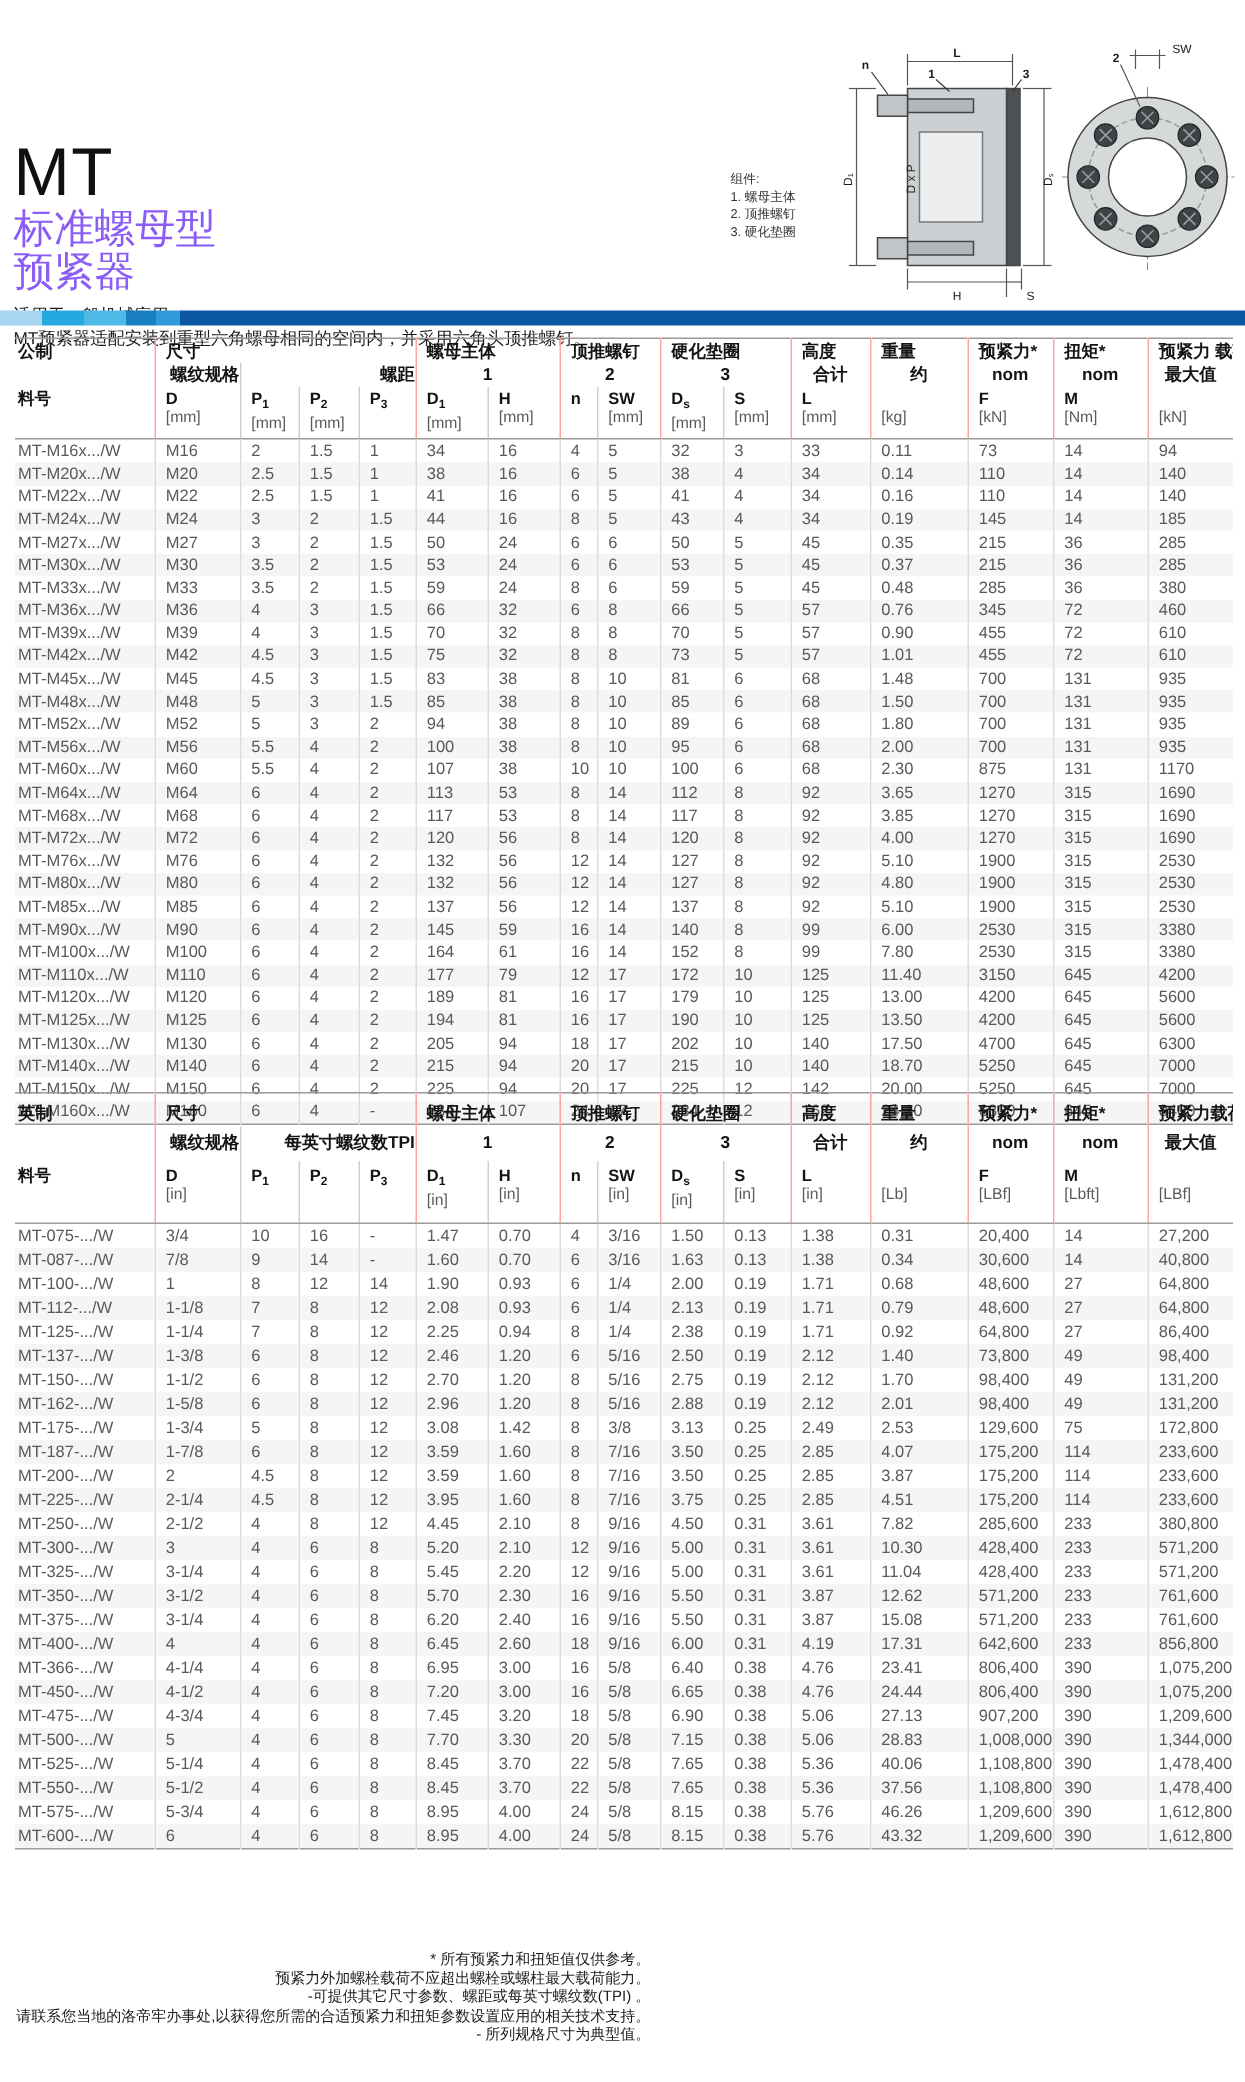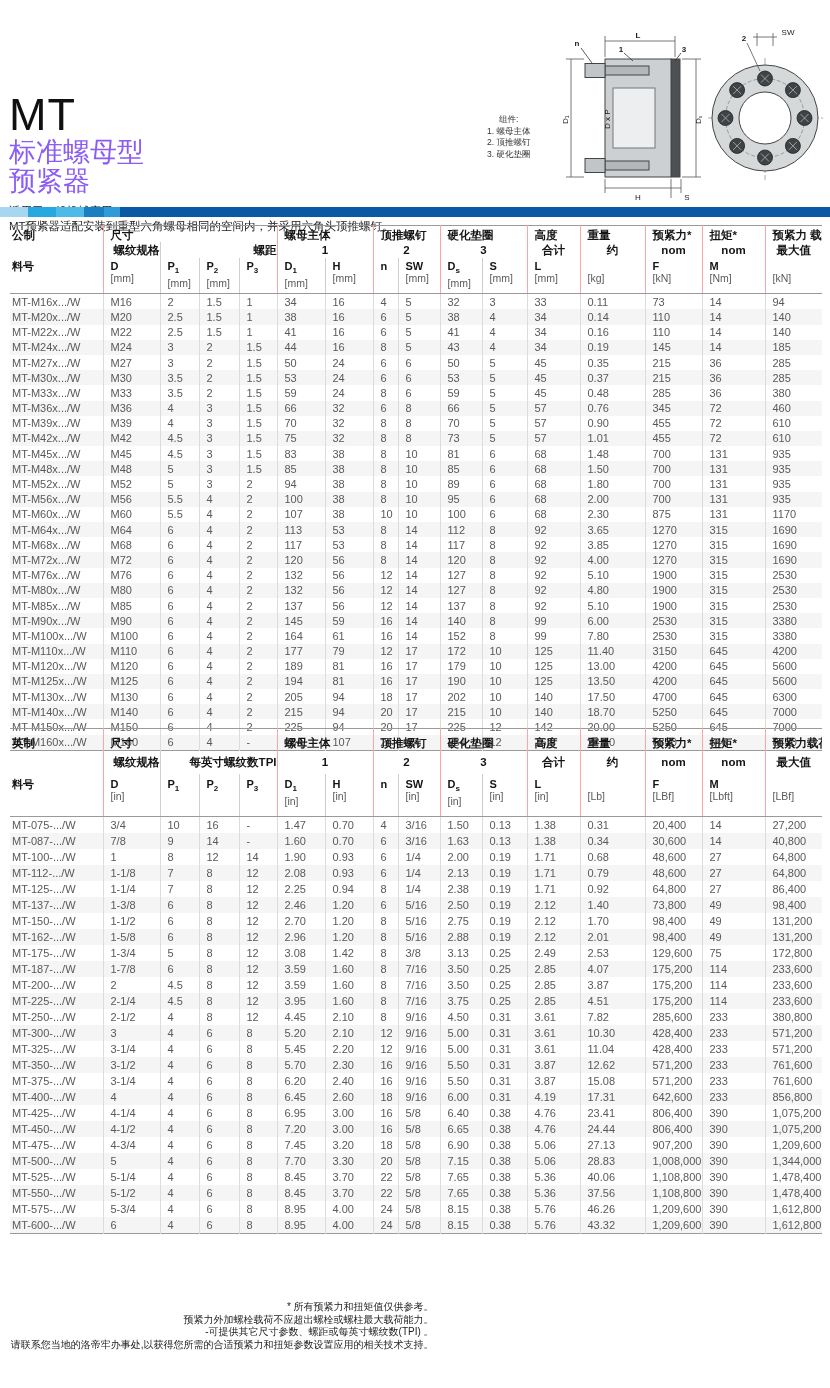--- a/index.html
+++ b/index.html
@@ -4,21 +4,21 @@
 <style>
   html,body{margin:0;padding:0;background:#fff;}
   .sheet{position:relative;width:830px;height:1388px;background:#ffffff;overflow:hidden;
          font-family:"Liberation Sans",sans-serif;color:#222;}
   
   .title{position:absolute;left:9px;top:56px;margin-top:36px;}
   .title h1{margin:0;font-size:45px;line-height:46px;font-weight:400;letter-spacing:1px;color:#101010;}
   .pname{font-size:27px;line-height:29px;font-weight:400;color:#8b5cf6;}
   .desc{margin-top:8px;font-size:11.5px;line-height:15px;color:#1c1c1c;}
   
-  .legend{position:absolute;left:487px;top:114px;font-size:8.5px;line-height:11.5px;color:#333;text-align:center;}
+  .legend{position:absolute;left:487px;top:114px;font-size:8.5px;line-height:11.5px;color:#333;}
   
   .diagram{position:absolute;left:558px;top:28px;}
   .diagram text{font-size:8px;fill:#1a1a1a;}
   
   .accent-bar{position:absolute;left:0;top:207px;width:830px;height:10px;display:flex;}
   .accent-bar .seg{height:10px;display:block;}
   
   table.tbl{position:absolute;left:10px;width:812px;border-collapse:collapse;table-layout:fixed;
             border-top:1px solid #9a9a9a;border-bottom:1px solid #9a9a9a;}
   #metric-table{top:225px;}
@@ -1260,21 +1260,21 @@
           <td>9/16</td>
           <td>6.00</td>
           <td>0.31</td>
           <td>4.19</td>
           <td>17.31</td>
           <td>642,600</td>
           <td>233</td>
           <td>856,800</td>
         </tr>
         <tr>
-          <td class="pn">MT-425-.../W</td>
+          <td class="pn">MT-366-.../W</td>
           <td>4-1/4</td>
           <td>4</td>
           <td>6</td>
           <td>8</td>
           <td>6.95</td>
           <td>3.00</td>
           <td>16</td>
           <td>5/8</td>
           <td>6.40</td>
           <td>0.38</td>
@@ -1411,15 +1411,16 @@
           <td>1,612,800</td>
         </tr>
       </tbody>
     </table>
 
   <div class="footnotes" id="footnotes">
       <div>* 所有预紧力和扭矩值仅供参考。</div>
       <div> 预紧力外加螺栓载荷不应超出螺栓或螺柱最大载荷能力。</div>
       <div>-可提供其它尺寸参数、螺距或每英寸螺纹数(TPI) 。</div>
       <div> 请联系您当地的洛帝牢办事处,以获得您所需的合适预紧力和扭矩参数设置应用的相关技术支持。</div>
+      <div>- 所列规格尺寸为典型值。</div>
     </div>
 
 </div>
 
 </body></html>

